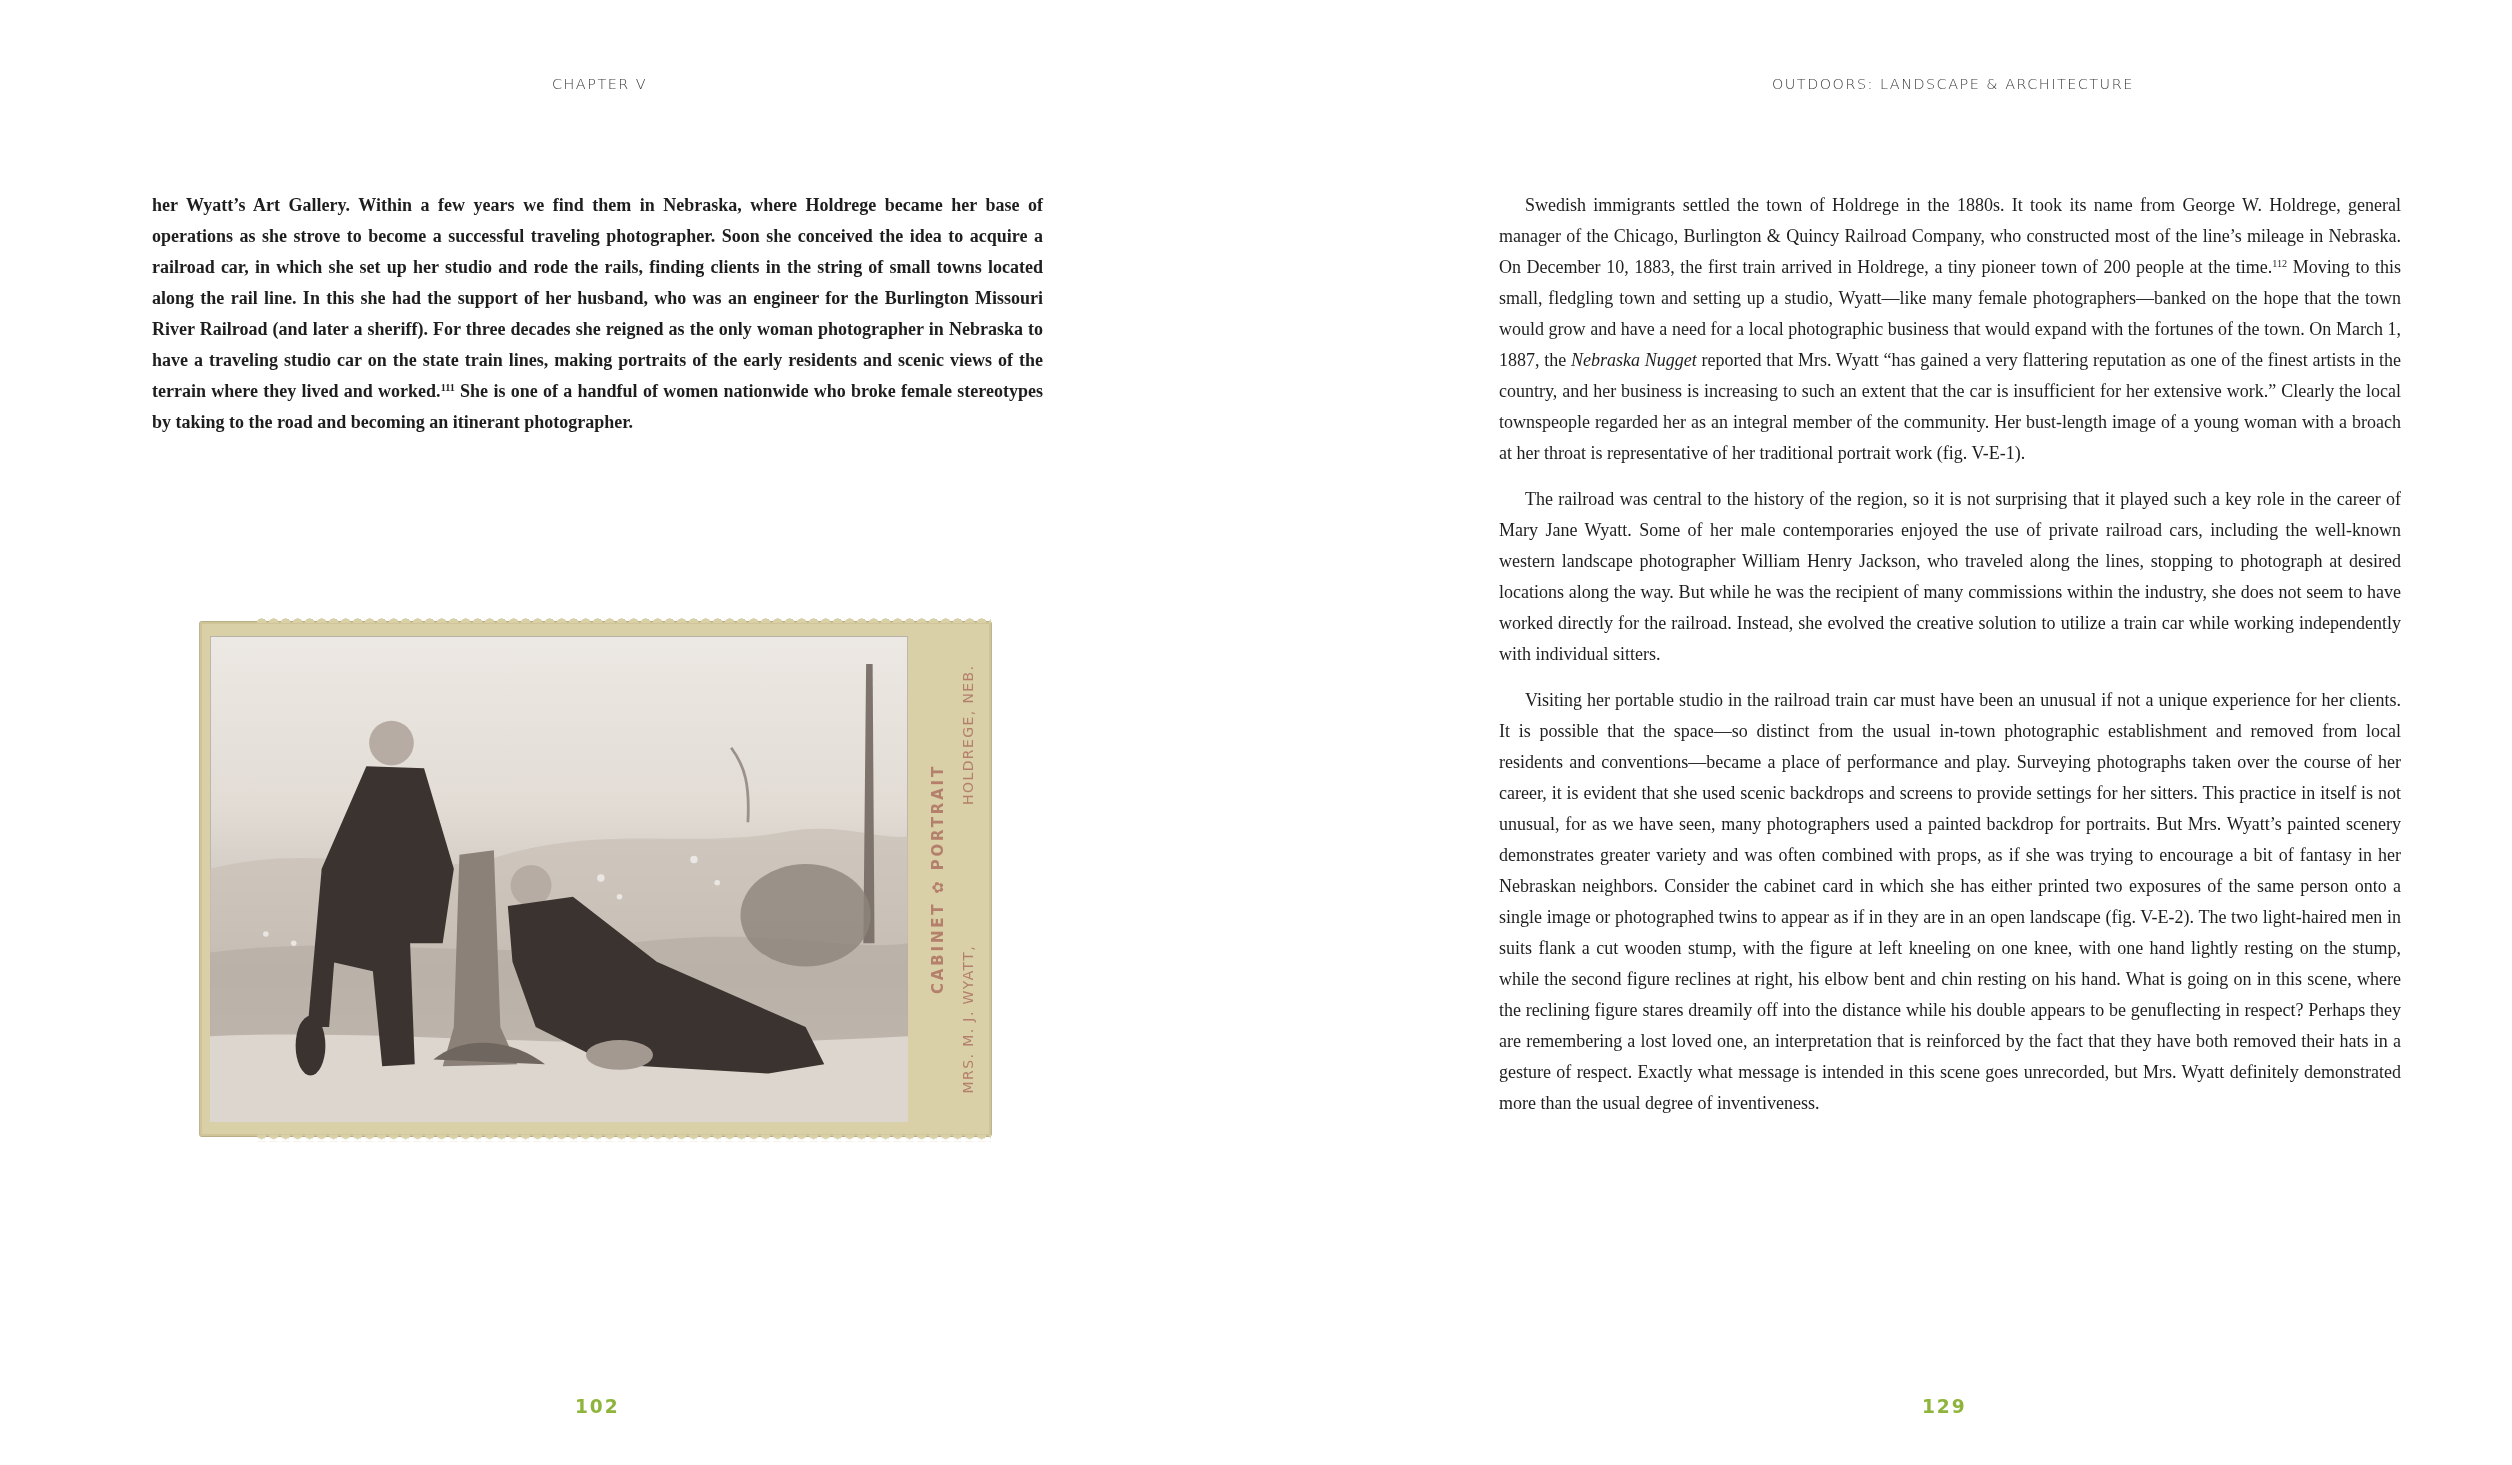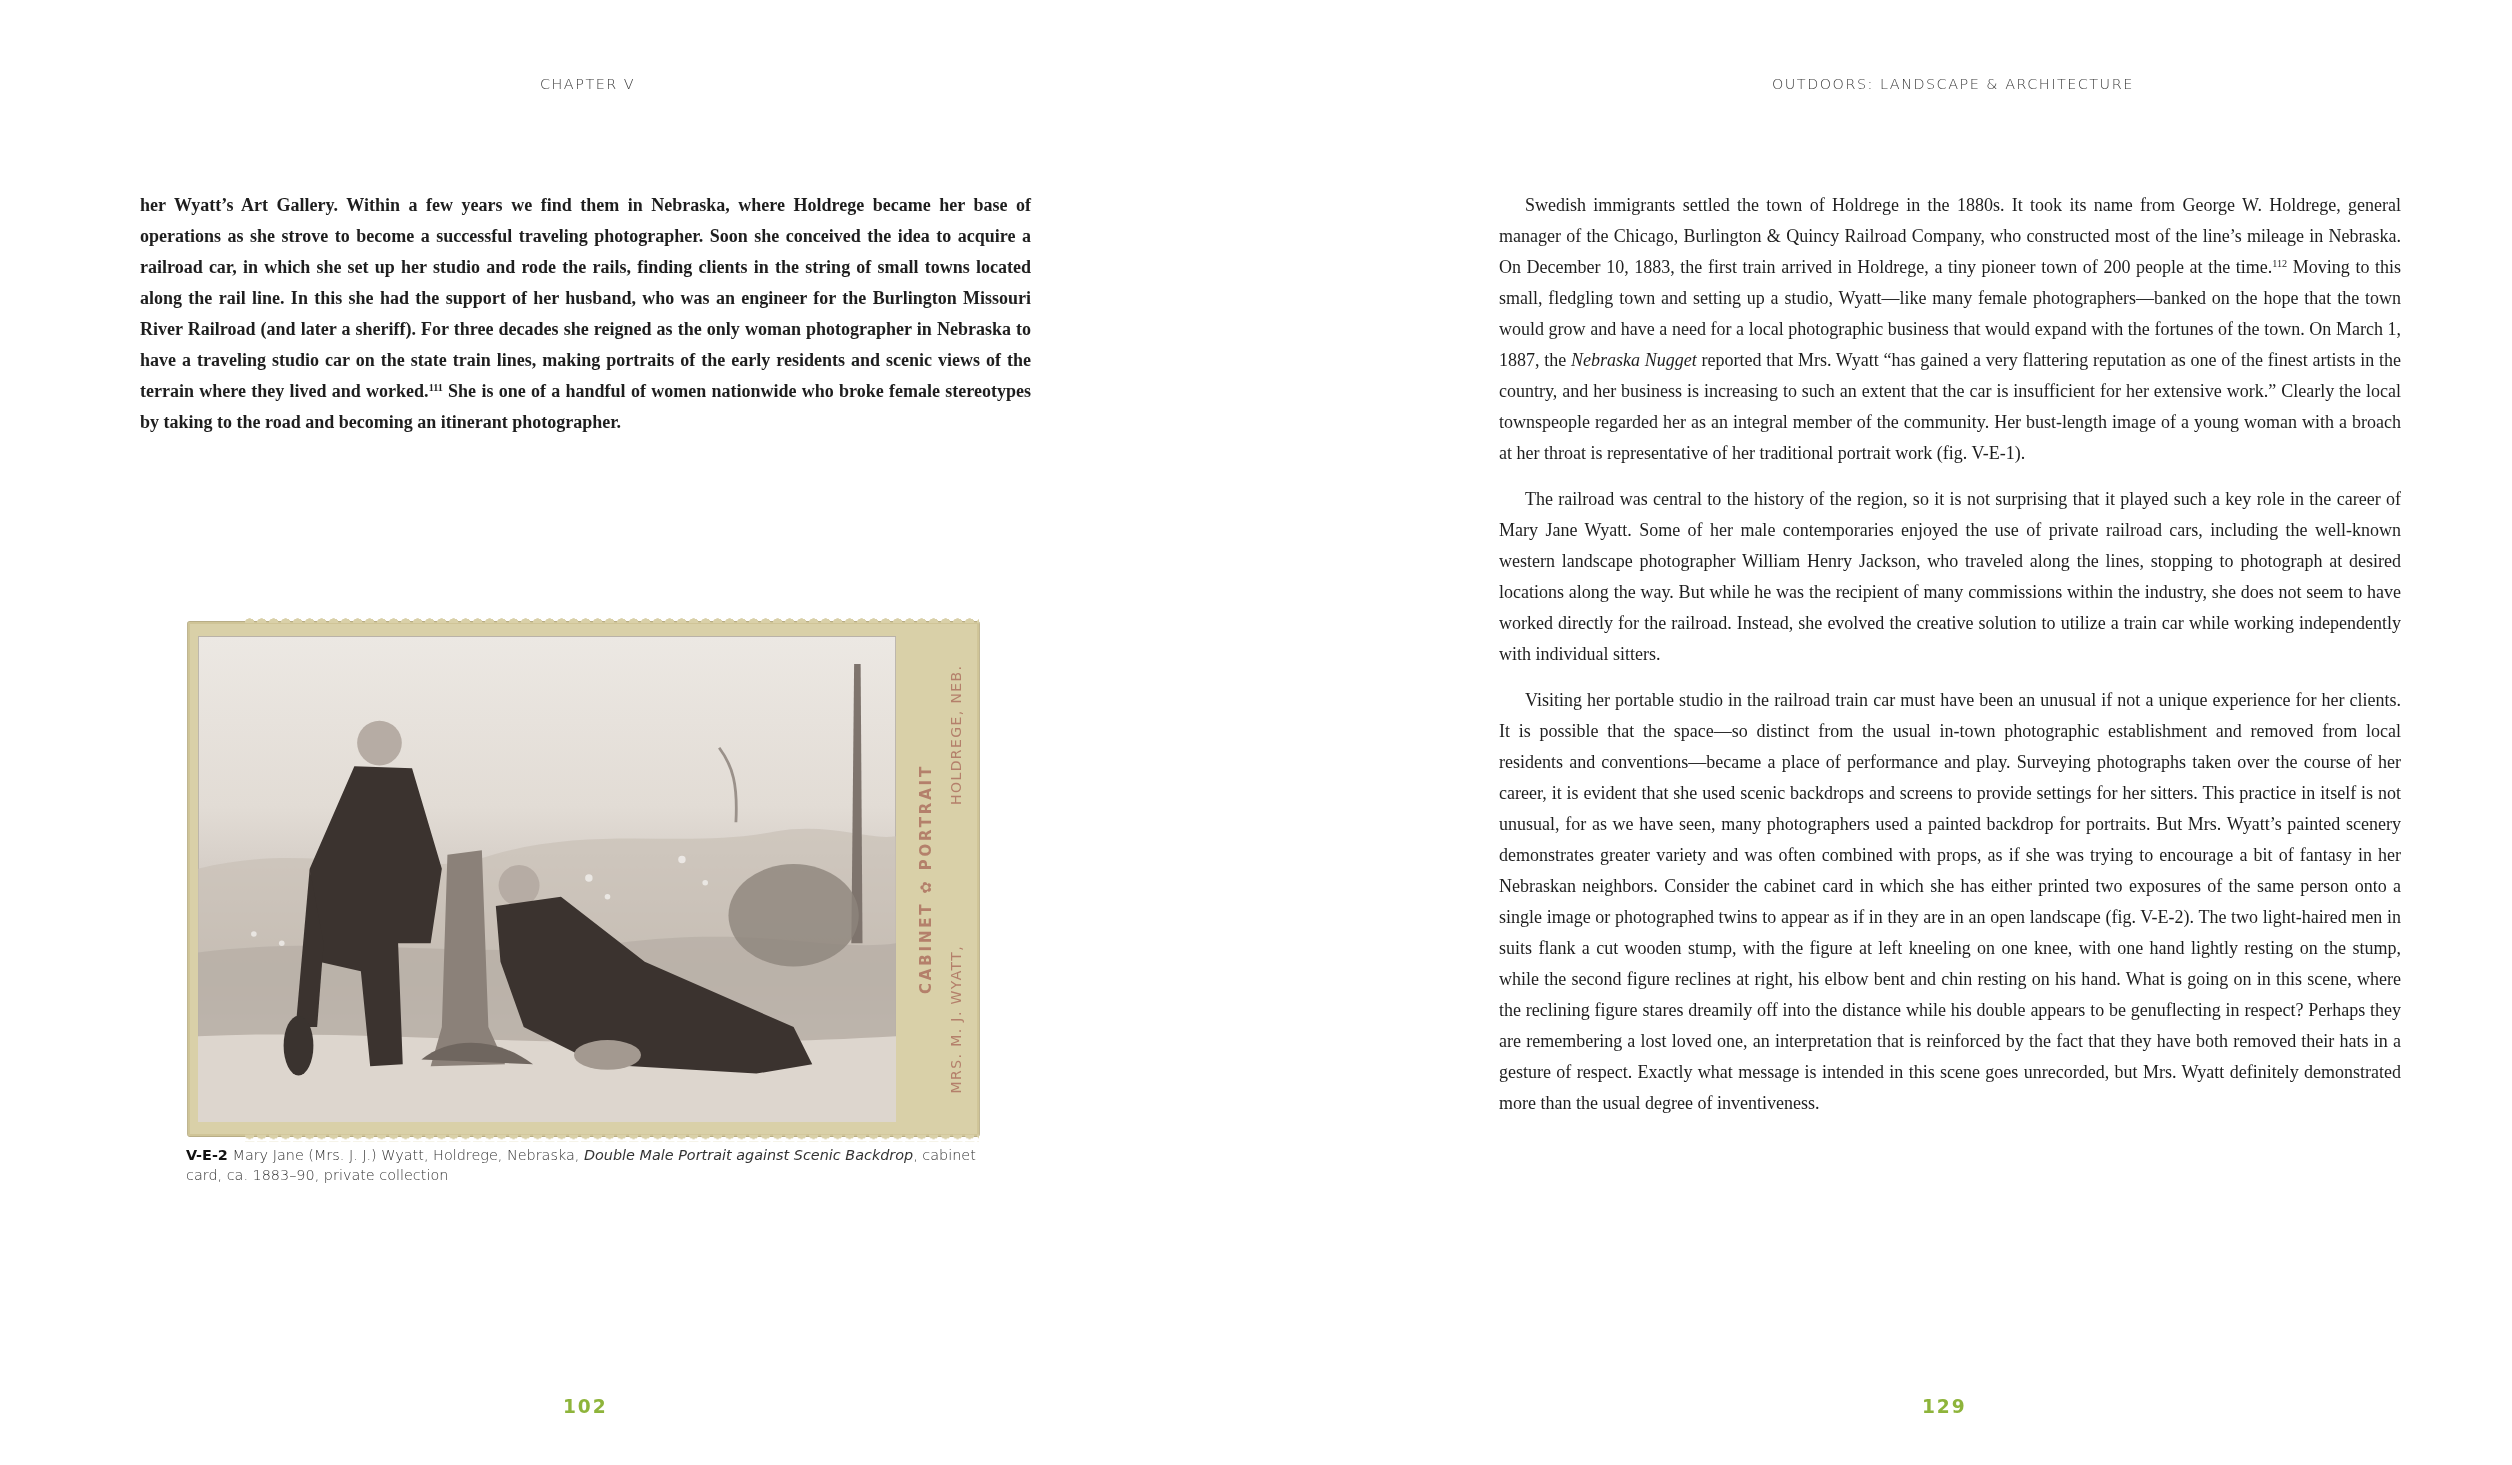--- a/index.html
+++ b/index.html
@@ -1,18 +1,18 @@
 <!DOCTYPE html>
 <html style="font-size:15px"><head>
 <meta charset="utf-8">
 <style>
   html, body { margin:0; padding:0; background:#ffffff; }
   body { width:2512px; height:1465px; position:relative; overflow:hidden; font-family:"Liberation Serif","DejaVu Serif",serif; color:#1e1e1e; }
   .page { position:absolute; top:0; height:1465px; }
-  .page-left { left:0; width:1256px;padding-left:40px; }
+  .page-left { left:12px; width:1256px;padding-left:40px; }
   .page-right { left:1256px; width:1256px; }
   .running-head { position:absolute; top:76px; font-family:"DejaVu Sans","Liberation Sans",sans-serif; font-size:14.4px; letter-spacing:1.5px; color:#3a3a3a; font-weight:300; text-transform:uppercase; white-space:nowrap; }
   .page-left .running-head { left:540px; }
   .page-right .running-head { left:516px;text-align:right; }
   .body-text { position:absolute; font-size:18px; line-height:31px; text-align:justify; }
   .page-left .body-text { left:140px; top:190px; width:891px;font-weight:bold; }
   .page-right .body-text { left:243px; top:190px; width:902px; }
   .body-text p { margin:0 0 15px 0; }
   .body-text p.cont { text-indent:0; }
   .body-text p.ind { text-indent:26px; }
@@ -90,21 +90,20 @@
         <path d="M320,290 L390,280 L480,350 L640,420 L660,460 L600,470 L430,460 L350,420 L325,350 Z" fill="#3b332f"></path>
         <ellipse cx="440" cy="450" rx="36" ry="16" fill="#a39990"></ellipse>
       </svg>
     </div>
     <div class="card-imprint">
       <div class="imprint-main">CABINET  ✿  PORTRAIT</div>
       <div class="imprint-side"><span>MRS. M. J. WYATT,</span><span class="gap"></span><span>HOLDREGE, NEB.</span></div>
     </div>
   </div>
 
-  <div class="caption"><span class="fig-id">V-E-2</span><span> Mary Jane (Mrs. J. J.) Wyatt, Holdrege, Nebraska, </span><em>Double Male Portrait against Scenic Backdrop</em><span>, cabinet card, ca. 1883–90, private collection</span></div>
 
   <div class="folio">102</div>
 </div>
 
 <div class="page page-right">
   <div class="running-head">OUTDOORS: LANDSCAPE &amp; ARCHITECTURE</div>
 
   <div class="body-text">
     <p class="ind"><span>Swedish immigrants settled the town of Holdrege in the 1880s. It took its name from George W. Holdrege, general manager of the Chicago, Burlington &amp; Quincy Railroad Company, who constructed most of the line’s mileage in Nebraska. On December 10, 1883, the first train arrived in Holdrege, a tiny pioneer town of 200 people at the time.</span><sup>112</sup><span> Moving to this small, fledgling town and setting up a studio, Wyatt—like many female photographers—banked on the hope that the town would grow and have a need for a local photographic business that would expand with the fortunes of the town. On March 1, 1887, the </span><em>Nebraska Nugget</em><span> reported that Mrs. Wyatt “has gained a very flattering reputation as one of the finest artists in the country, and her business is increasing to such an extent that the car is insufficient for her extensive work.” Clearly the local townspeople regarded her as an integral member of the community. Her bust-length image of a young woman with a broach at her throat is representative of her traditional portrait work (fig. V-E-1).</span></p>
     <p class="ind">The railroad was central to the history of the region, so it is not surprising that it played such a key role in the career of Mary Jane Wyatt. Some of her male contemporaries enjoyed the use of private railroad cars, including the well-known western landscape photographer William Henry Jackson, who traveled along the lines, stopping to photograph at desired locations along the way. But while he was the recipient of many commissions within the industry, she does not seem to have worked directly for the railroad. Instead, she evolved the creative solution to utilize a train car while working independently with individual sitters.</p>

